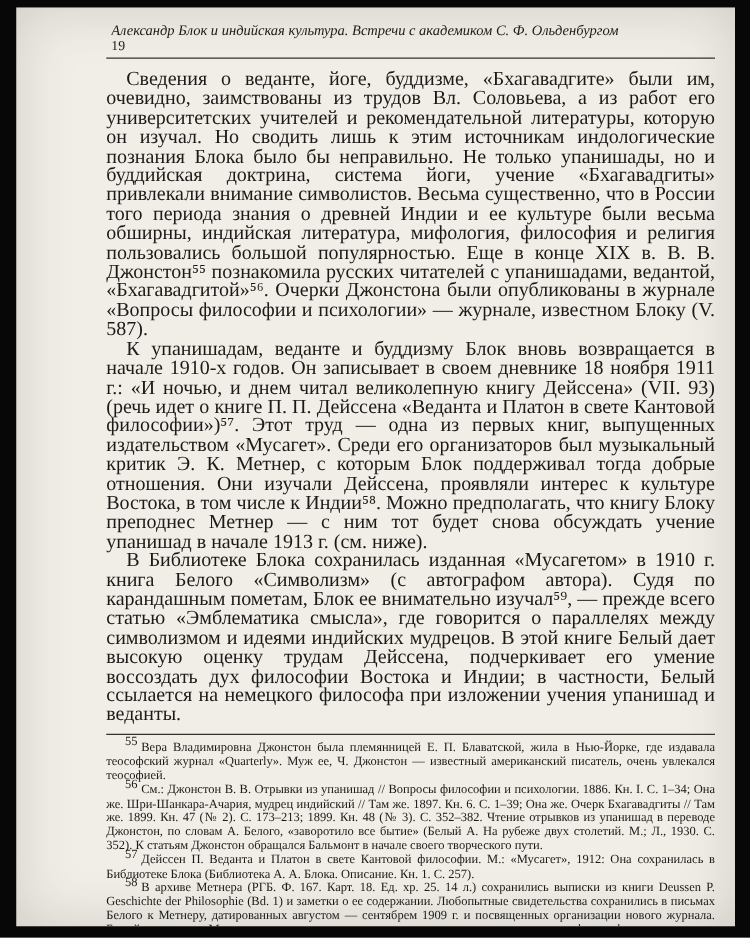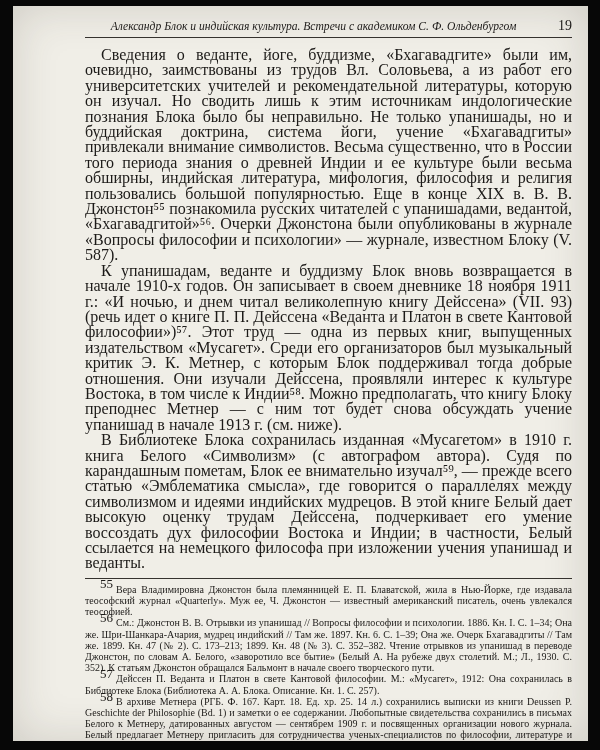--- a/index.html
+++ b/index.html
@@ -22,33 +22,34 @@
     padding: 12px 16px 8px 72px;
     overflow: hidden;
     color: #1c1a18;
   }
   .running-header {
     display: flex;
     align-items: baseline;
     border-bottom: 1px solid #35322e;
     padding-bottom: 3px;
     margin-bottom: 9px;
+    flex-direction: column;
   }
   .running-header .title {
     flex: 1;
     text-align: center;
     font-style: italic;
     font-size: 11.6px;
     white-space: nowrap;
     overflow: hidden;
   }
   .running-header .pagenum {
     font-style: normal;
-    font-size: 14px;
-    margin-left: 16px;
+    font-size: 11px;
+    margin-left: 4px;
   }
   .body-text p {
     margin: 0;
     text-indent: 16px;
     text-align: justify;
     font-size: 16px;
     line-height: 15.4px;
   }
   .footnote-sep {
     border: none;
@@ -57,21 +58,21 @@
   }
   .footnotes p {
     margin: 0;
     text-indent: 15px;
     text-align: justify;
     font-size: 10px;
     line-height: 11.2px;
   }
   .fn-num {
     vertical-align: super;
-    font-size: 13px;
+    font-size: 10px;
     line-height: 0;
     margin-right: 3px;
   }
 </style>
 </head>
 <body>
 
 <div class="frame">
   <div class="page">
 

